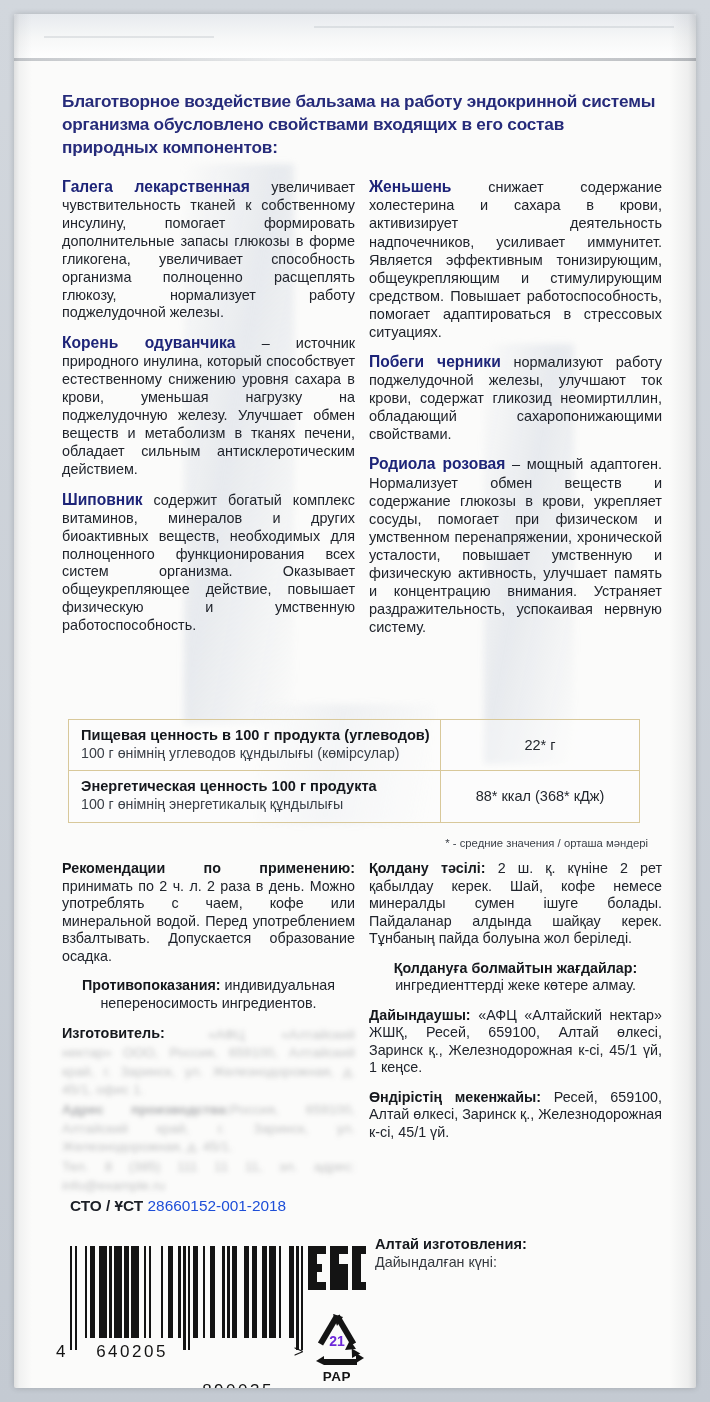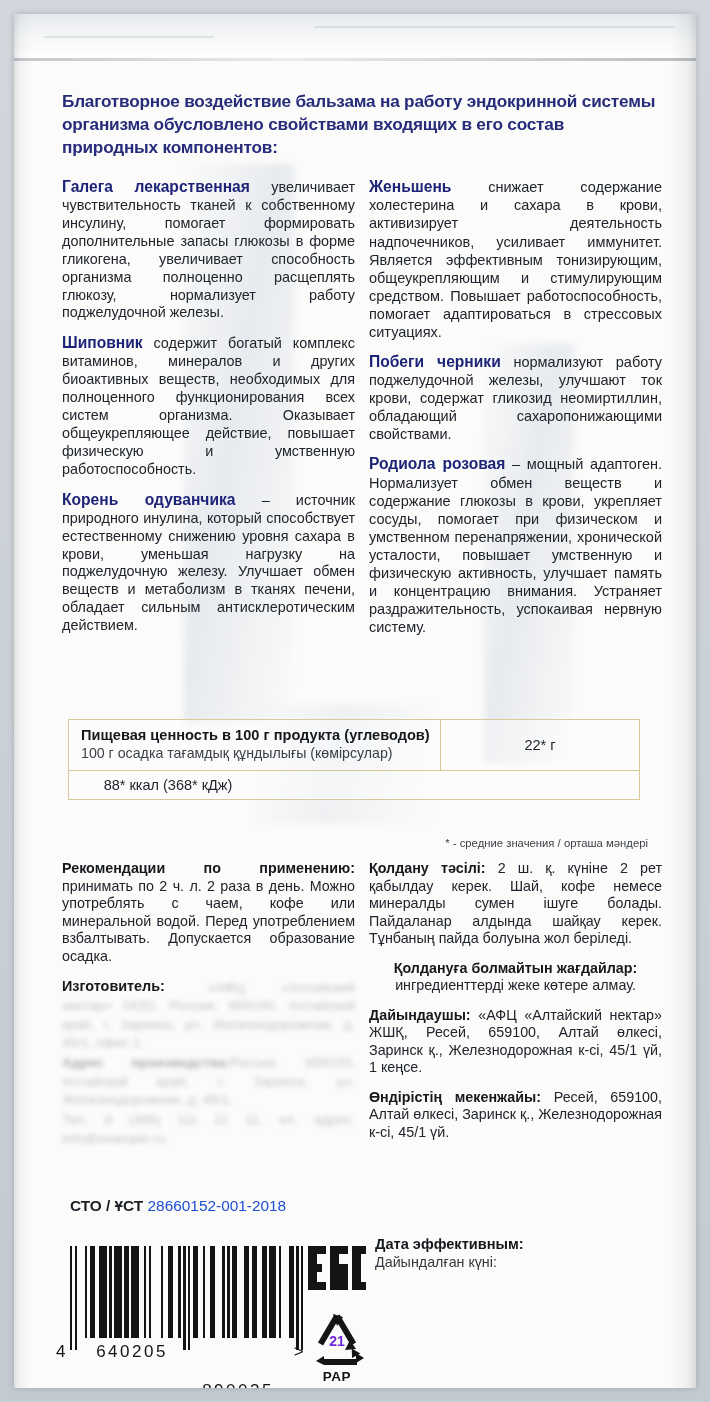--- a/index.html
+++ b/index.html
@@ -250,50 +250,55 @@
   <div class="sheen" style="left:240px;top:690px;width:180px;height:120px;opacity:.6;"></div>
 
   <div id="content">
 
     <div class="headline">Благотворное воздействие бальзама на работу эндокринной системы организма обусловлено свойствами входящих в его состав природных компонентов:</div>
 
     <div class="cols">
 
       <div class="col col-left">
         <p class="para"><span class="term">Галега лекарственная</span><span> увеличивает чувствительность тканей к собственному инсулину, помогает формировать дополнительные запасы глюкозы в форме гликогена, увеличивает способность организма полноценно расщеплять глюкозу, нормализует работу поджелудочной железы.</span></p>
+        <p class="para"><span class="term">Корень одуванчика</span><span> – источник природного инулина, который способствует естественному снижению уровня сахара в крови, уменьшая нагрузку на поджелудочную железу. Улучшает обмен веществ и метаболизм в тканях печени, обладает сильным антисклеротическим действием.</span></p>
         <p class="para"><span class="term">Шиповник</span><span> содержит богатый комплекс витаминов, минералов и других биоактивных веществ, необходимых для полноценного функционирования всех систем организма. Оказывает общеукрепляющее действие, повышает физическую и умственную работоспособность.</span></p>
-        <p class="para"><span class="term">Корень одуванчика</span><span> – источник природного инулина, который способствует естественному снижению уровня сахара в крови, уменьшая нагрузку на поджелудочную железу. Улучшает обмен веществ и метаболизм в тканях печени, обладает сильным антисклеротическим действием.</span></p>
       </div>
 
       <div class="col col-right">
         <p class="para"><span class="term">Женьшень</span><span> снижает содержание холестерина и сахара в крови, активизирует деятельность надпочечников, усиливает иммунитет. Является эффективным тонизирующим, общеукрепляющим и стимулирующим средством. Повышает работоспособность, помогает адаптироваться в стрессовых ситуациях.</span></p>
         <p class="para"><span class="term">Побеги черники</span><span> нормализуют работу поджелудочной железы, улучшают ток крови, содержат гликозид неомиртиллин, обладающий сахаропонижающими свойствами.</span></p>
         <p class="para"><span class="term">Родиола розовая</span><span> – мощный адаптоген. Нормализует обмен веществ и содержание глюкозы в крови, укрепляет сосуды, помогает при физическом и умственном перенапряжении, хронической усталости, повышает умственную и физическую активность, улучшает память и концентрацию внимания. Устраняет раздражительность, успокаивая нервную систему.</span></p>
       </div>
 
     </div>
 
     <div id="table">
       <div class="trow">
         <div class="tcell-label">
           <div class="t-ru">Пищевая ценность в 100 г продукта (углеводов)</div>
-          <div class="t-kz">100 г осадка тағамдық құндылығы (көмірсулар)</div>
+          <div class="t-kz">100 г өнімнің углеводов құндылығы (көмірсулар)</div>
         </div>
         <div class="tcell-value">22* г</div>
       </div>
       <div class="trow">
+        <div class="tcell-label">
+          <div class="t-ru">Энергетическая ценность 100 г продукта</div>
+          <div class="t-kz">100 г өнімнің энергетикалық құндылығы</div>
+        </div>
         <div class="tcell-value">88* ккал (368* кДж)</div>
       </div>
     </div>
     <div id="table-note">* - средние значения / орташа мәндері</div>
 
     <div id="lower">
 
       <div class="lcol">
         <p class="lpara just"><span class="lterm">Рекомендации по применению:</span><span> принимать по 2 ч. л. 2 раза в день. Можно употреблять с чаем, кофе или минеральной водой. Перед употреблением взбалтывать. Допускается образование осадка.</span></p>
+        <p class="lpara"><span class="lterm">Противопоказания:</span><span> индивидуальная непереносимость ингредиентов.</span></p>
 
         <div style="position:relative;">
           <span class="mfg-label">Изготовитель:</span>
           <p class="redacted mfg-line" style="margin-top:-16px;text-indent:146px;">«АФЦ «Алтайский нектар» ООО, Россия, 659100, Алтайский край, г. Заринск, ул. Железнодорожная, д. 45/1, офис 1.</p>
           <p class="redacted mfg-line"><b>Адрес производства:</b><span>Россия, 659100, Алтайский край, г. Заринск, ул. Железнодорожная, д. 45/1.</span></p>
           <p class="redacted mfg-line">Тел. 8 (385) 111 11 11, эл. адрес: info@example.ru</p>
         </div>
       </div>
 
       <div class="lcol">
@@ -301,21 +306,21 @@
         <p class="lpara"><span class="lterm-kz">Қолдануға болмайтын жағдайлар:</span><span> ингредиенттерді жеке көтере алмау.</span></p>
         <p class="lpara just"><span class="lterm-kz">Дайындаушы:</span><span>  «АФЦ «Алтайский нектар» ЖШҚ, Ресей, 659100, Алтай өлкесі, Заринск қ., Железнодорожная к-сі, 45/1 үй, 1 кеңсе.</span></p>
         <p class="lpara just"><span class="lterm-kz">Өндірістің мекенжайы:</span><span> Ресей, 659100, Алтай өлкесі, Заринск қ., Железнодорожная к-сі, 45/1 үй.</span></p>
       </div>
 
     </div>
 
     <div id="std"><b>СТО / ҰСТ</b><span class="num"> 28660152-001-2018</span></div>
 
     <div id="date-block">
-      <div id="date-ru">Дата эффективным:</div>
+      <div id="date-ru">Алтай изготовления:</div>
       <div id="date-kz">Дайындалған күні:</div>
     </div>
 
     <div id="barcode">
       <div class="bars" id="bars">
           <div class="bar tall" style="width: 2.46316px; background: rgb(20, 20, 20);"></div>
           <div class="bar tall" style="width: 2.46316px; background: transparent;"></div>
           <div class="bar tall" style="width: 2.46316px; background: rgb(20, 20, 20);"></div>
           <div class="bar short" style="width: 7.38947px; background: transparent;"></div>
           <div class="bar short" style="width: 2.46316px; background: rgb(20, 20, 20);"></div>

